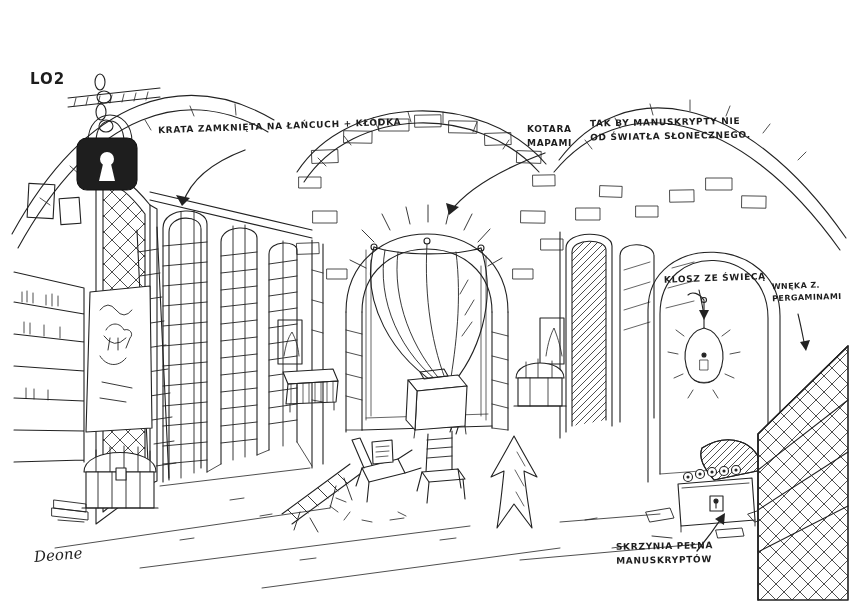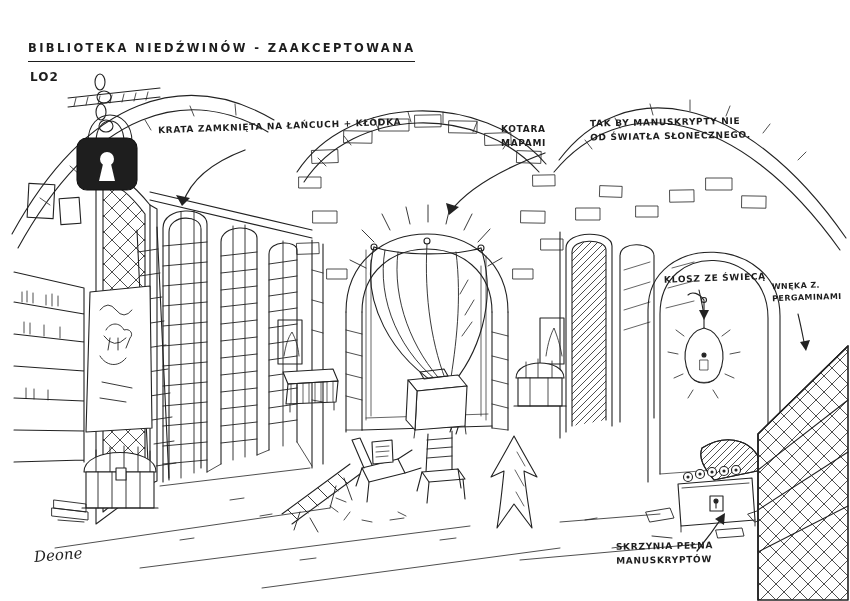--- a/index.html
+++ b/index.html
@@ -3,21 +3,21 @@
 <meta charset="utf-8">
 <style>
   *{margin:0;padding:0;box-sizing:border-box}
   html,body{background:#ddd}
   #stage{position:relative;width:850px;height:601px;background:#ffffff;margin:0 auto;overflow:hidden;
          font-family:"DejaVu Sans",sans-serif;color:#1d1d1d}
   #stage svg{position:absolute;left:0;top:0}
   .note{position:absolute;font-weight:700;font-size:9px;letter-spacing:.7px;line-height:1.5;white-space:nowrap;color:#1d1d1d}
   .note span{display:block}
   .title{font-size:11.5px;letter-spacing:2.4px;padding-bottom:4px;border-bottom:1.6px solid #1d1d1d}
-  .code{font-size:12px;letter-spacing:1px}
+  .code{font-size:15px;letter-spacing:1px}
   .small{font-size:8px;letter-spacing:.4px}
   .sig{position:absolute;font-family:"DejaVu Serif",serif;font-style:italic;font-size:15px;transform:rotate(-5deg);color:#222}
 </style>
 </head>
 <body>
 
 <div id="stage">
 
 <svg width="850" height="601" viewBox="0 0 850 601">
 <defs>
@@ -286,32 +286,29 @@
     <path d="M704 320 L699 310 L709 310 Z" fill="#222" stroke="none"></path>
     <path stroke-width="1.1" d="M798 314 C801 326 803 337 805 347"></path>
     <path d="M806 351 L800 342 L810 340 Z" fill="#222" stroke="none"></path>
     <path d="M697 551 C706 540 715 528 723 516"></path>
     <path d="M725 513 L724 525 L715 519 Z" fill="#222" stroke="none"></path>
   </g>
 
 </g>
 </svg>
 
-<div class="note title" style="left:28px;top:40px">
-  <span>BIBLIOTEKA NIEDŹWINÓW - ZAAKCEPTOWANA</span>
-</div>
 <div class="note code" style="left:30px;top:68px">
   <span>LO2</span>
 </div>
 
 <div class="note" style="left:158px;top:120px;transform:rotate(-2deg)">
   <span>KRATA ZAMKNIĘTA NA ŁAŃCUCH + KŁÓDKA</span>
 </div>
 
-<div class="note" style="left:501px;top:123px">
+<div class="note" style="left:527px;top:123px">
   <span>KOTARA</span>
   <span>MAPAMI</span>
 </div>
 <div class="note" style="left:590px;top:116px;transform:rotate(-1deg)">
   <span>TAK BY MANUSKRYPTY NIE</span>
   <span>OD ŚWIATŁA SŁONECZNEGO.</span>
 </div>
 
 
 <div class="note" style="left:664px;top:272px;transform:rotate(-2deg)">

